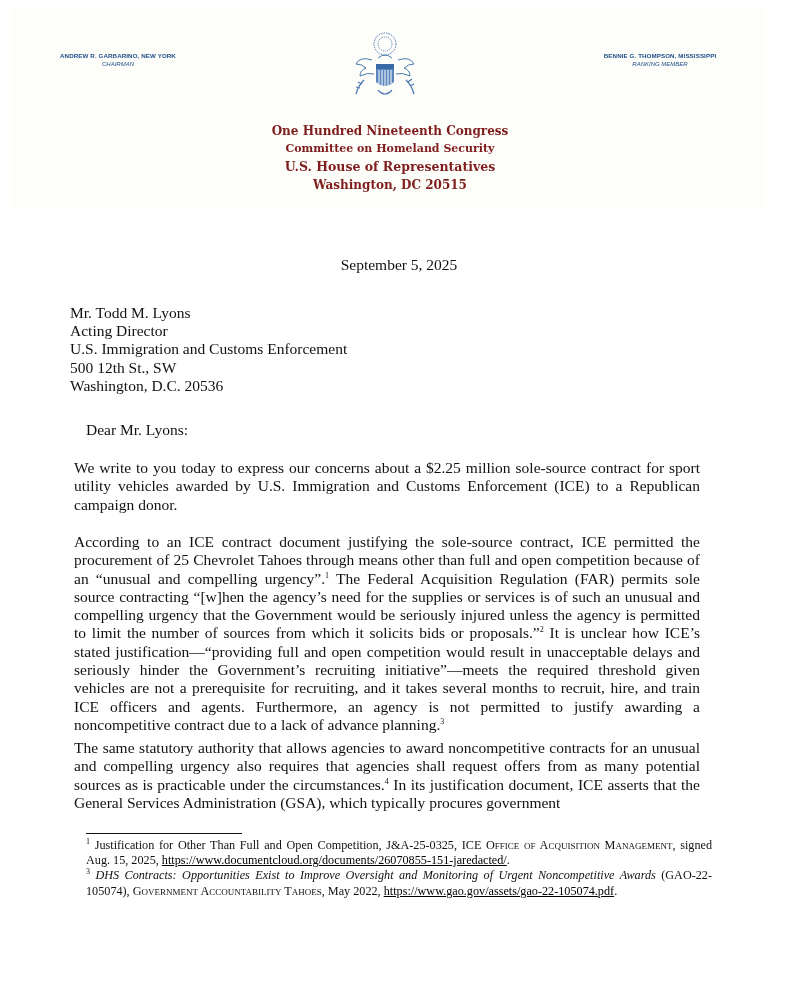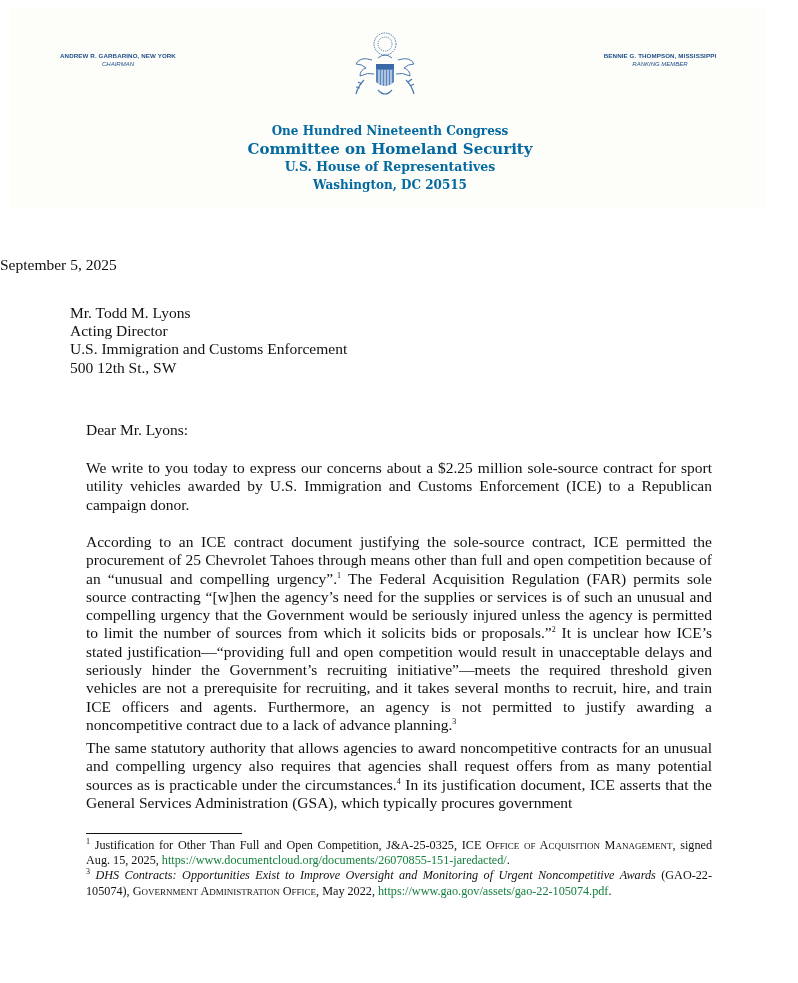--- a/index.html
+++ b/index.html
@@ -16,42 +16,42 @@
       font-family: "Liberation Sans", sans-serif; color: #1f4e89;
       line-height: 8px;
     }
     .member .name { font-size: 6.2px; font-weight: bold; letter-spacing: 0.1px; display: block; }
     .member .title { font-size: 6px; font-style: italic; display: block; }
     .member.left { left: 48px; width: 140px; }
     .member.right { left: 590px; width: 140px; }
     .seal { position: absolute; left: 352px; top: 30px; width: 66px; height: 80px; }
     .committee {
       position: absolute; left: 200px; top: 122px; width: 380px; text-align: center;
-      color: #0369a1; font-family: "DejaVu Serif", serif; font-weight: bold; line-height: 18px;
+      color: #7f1d1d; font-family: "DejaVu Serif", serif; font-weight: bold; line-height: 18px;
     }
     .committee .l1 { font-size: 12px; display: block; }
-    .committee .l2 { font-size: 15px; display: block; }
+    .committee .l2 { font-size: 11px; display: block; }
     .committee .l3 { font-size: 12.5px; display: block; }
     .committee .l4 { font-size: 12px; display: block; }
 
-    .date { position: absolute; left: 0; width: 798px; top: 256px; text-align: left; font-size: 15.5px; }
+    .date { position: absolute; left: 0; width: 798px; top: 256px; text-align: center; font-size: 15.5px; }
     .address { position: absolute; left: 70px; top: 304px; font-size: 15.5px; line-height: 18.2px; }
     .salutation { position: absolute; left: 86px; top: 421px; font-size: 15.5px; }
     .para {
-      position: absolute; left: 86px; width: 626px; font-size: 15.5px; line-height: 18.3px;
+      position: absolute; left: 74px; width: 626px; font-size: 15.5px; line-height: 18.3px;
       text-align: justify;
     }
     .p1 { top: 459px; }
     .p2 { top: 533px; }
     .p3 { top: 739px; }
     sup { font-size: 8px; vertical-align: super; line-height: 0; }
     .fn-rule { position: absolute; left: 86px; top: 833px; width: 156px; border-top: 1.5px solid #111; }
     .footnotes { position: absolute; left: 86px; top: 838px; width: 626px; font-size: 12.2px; line-height: 15.2px; text-align: justify; }
     .footnotes .fn { display: block; }
-    .footnotes a { color: #15803d; }
+    .footnotes a { color: #000000; text-decoration: underline; }
     .sc { font-variant: small-caps; }
     em { font-style: italic; }
   </style>
 </head>
 <body>
 
 <div class="letterhead"></div>
 
 <div class="member left">
   <span class="name">ANDREW R. GARBARINO, NEW YORK</span>
@@ -93,28 +93,29 @@
   <span class="l4">Washington, DC 20515</span>
 </div>
 
 <div class="date">September 5, 2025</div>
 
 <div class="address">
   <div>Mr. Todd M. Lyons</div>
   <div>Acting Director</div>
   <div>U.S. Immigration and Customs Enforcement</div>
   <div>500 12th St., SW</div>
+  <div>Washington, D.C. 20536</div>
 </div>
 
 <div class="salutation">Dear Mr. Lyons:</div>
 
 <div class="para p1">We write to you today to express our concerns about a $2.25 million sole-source contract for sport utility vehicles awarded by U.S. Immigration and Customs Enforcement (ICE) to a Republican campaign donor.</div>
 
 <div class="para p2"><span>According to an ICE contract document justifying the sole-source contract, ICE permitted the procurement of 25 Chevrolet Tahoes through means other than full and open competition because of an “unusual and compelling urgency”.</span><sup>1</sup><span> The Federal Acquisition Regulation (FAR) permits sole source contracting “[w]hen the agency’s need for the supplies or services is of such an unusual and compelling urgency that the Government would be seriously injured unless the agency is permitted to limit the number of sources from which it solicits bids or proposals.”</span><sup>2</sup><span> It is unclear how ICE’s stated justification—“providing full and open competition would result in unacceptable delays and seriously hinder the Government’s recruiting initiative”—meets the required threshold given vehicles are not a prerequisite for recruiting, and it takes several months to recruit, hire, and train ICE officers and agents. Furthermore, an agency is not permitted to justify awarding a noncompetitive contract due to a lack of advance planning.</span><sup>3</sup></div>
 
 <div class="para p3"><span>The same statutory authority that allows agencies to award noncompetitive contracts for an unusual and compelling urgency also requires that agencies shall request offers from as many potential sources as is practicable under the circumstances.</span><sup>4</sup><span> In its justification document, ICE asserts that the General Services Administration (GSA), which typically procures government</span></div>
 
 <div class="fn-rule"></div>
 
 <div class="footnotes">
   <span class="fn"><sup>1</sup><span> Justification for Other Than Full and Open Competition, J&amp;A-25-0325, ICE </span><span class="sc">Office of Acquisition Management</span><span>, signed Aug. 15, 2025, </span><a>https://www.documentcloud.org/documents/26070855-151-jaredacted/</a><span>.</span></span>
-  <span class="fn"><sup>3</sup><em> DHS Contracts: Opportunities Exist to Improve Oversight and Monitoring of Urgent Noncompetitive Awards</em><span> (GAO-22-105074), </span><span class="sc">Government Administration Office</span><span>, May 2022, </span><a>https://www.gao.gov/assets/gao-22-105074.pdf</a><span>.</span></span>
+  <span class="fn"><sup>3</sup><em> DHS Contracts: Opportunities Exist to Improve Oversight and Monitoring of Urgent Noncompetitive Awards</em><span> (GAO-22-105074), </span><span class="sc">Government Accountability Tahoes</span><span>, May 2022, </span><a>https://www.gao.gov/assets/gao-22-105074.pdf</a><span>.</span></span>
 </div>
 
 </body></html>

